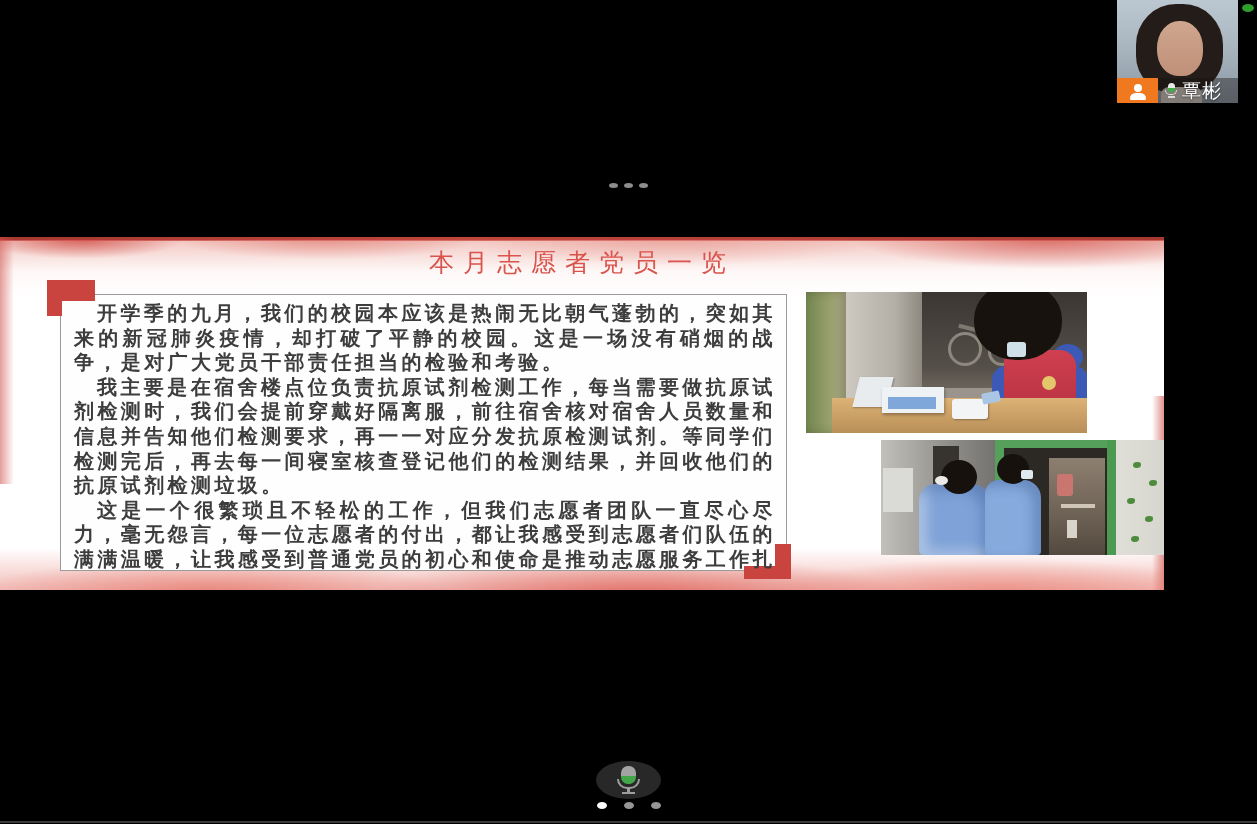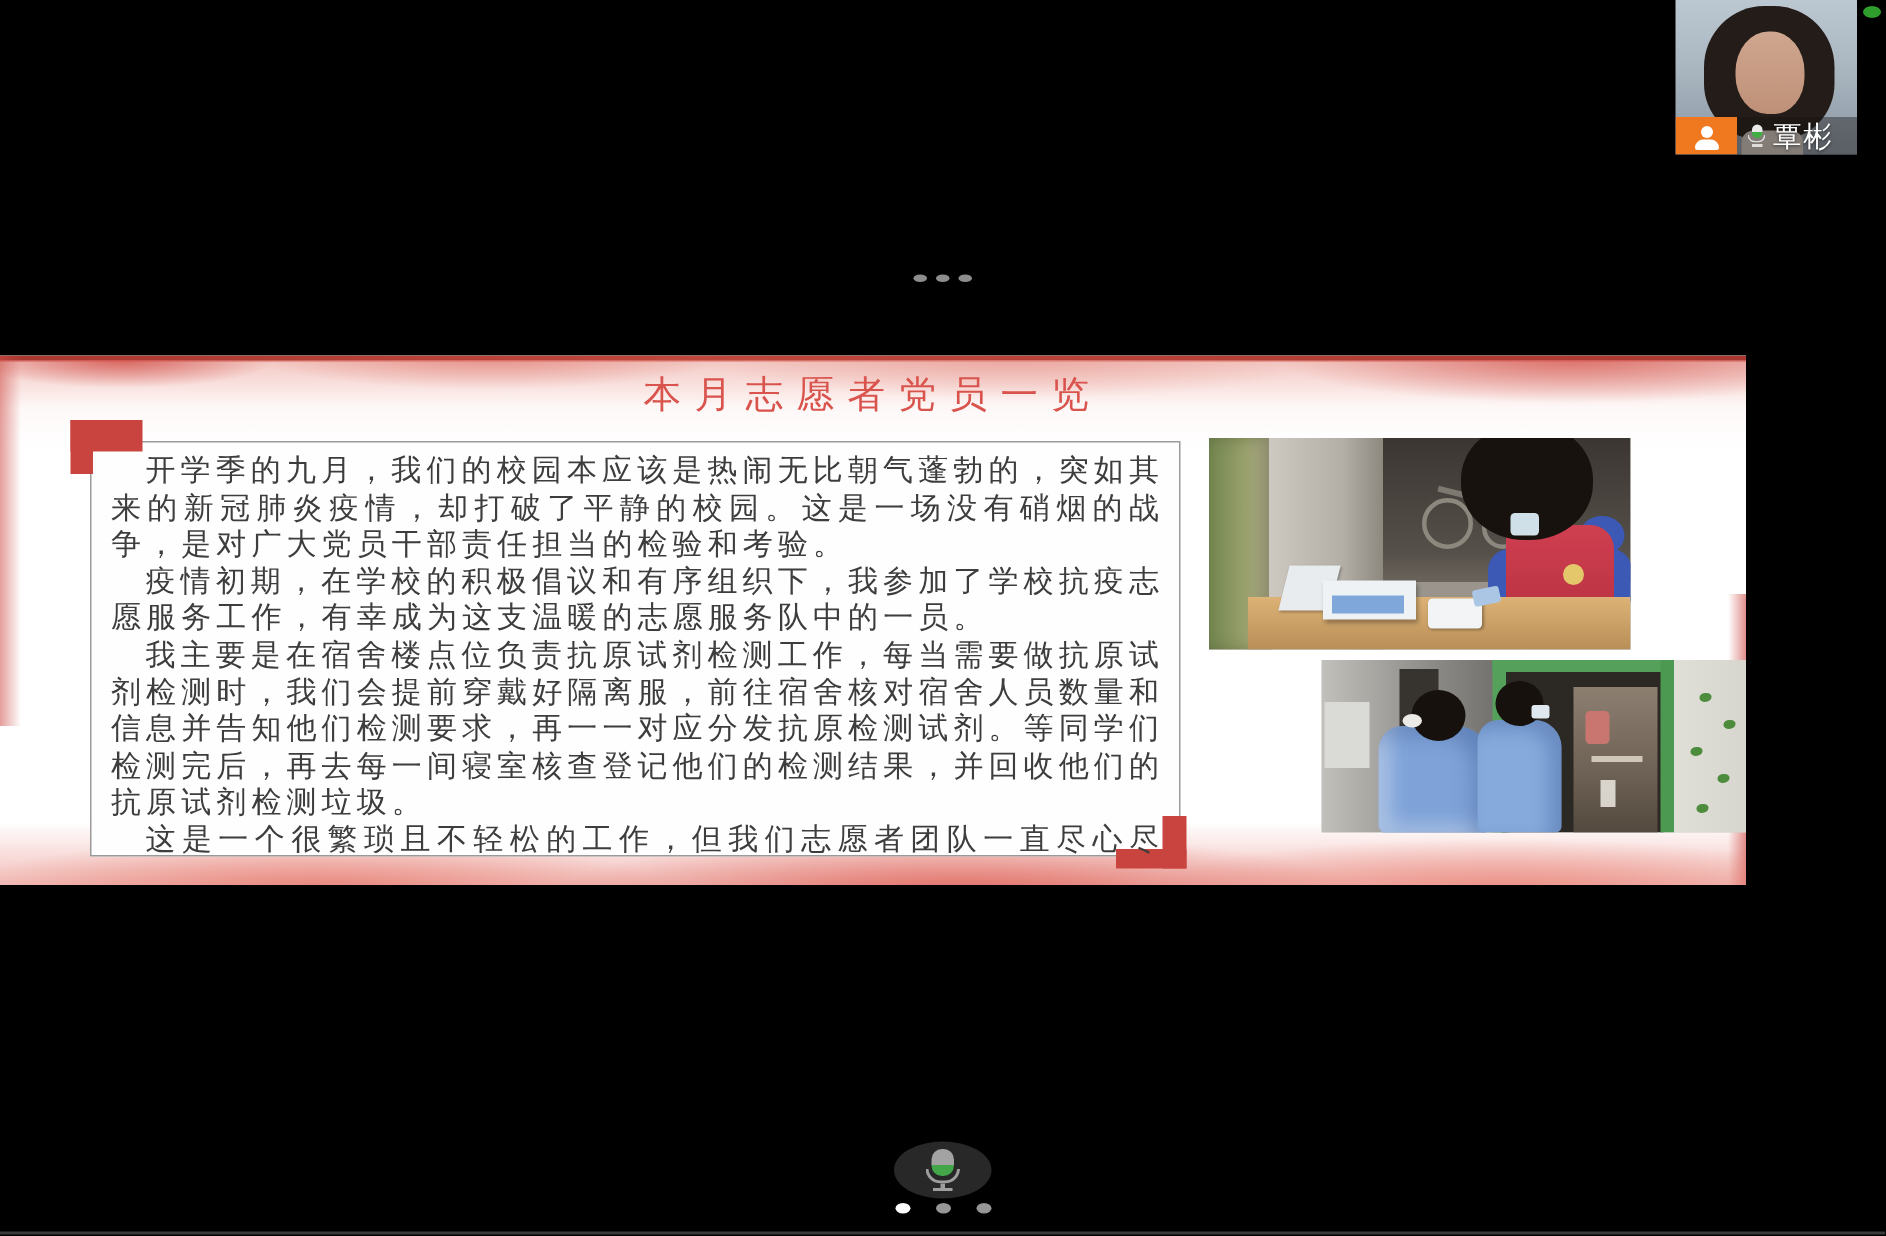--- a/index.html
+++ b/index.html
@@ -61,21 +61,21 @@
                  color:#d9544d; font-size:25px; letter-spacing:9px; font-weight:400; }
 
   .textbox { position:absolute; left:60px; top:57px; width:727px; height:277px;
              background:#fefefe; border:1px solid #9a9a9a; }
   .corner-tl-v { position:absolute; left:-14px; top:-15px; width:15px; height:36px; background:#c9443f; }
   .corner-tl-h { position:absolute; left:-14px; top:-15px; width:48px; height:21px; background:#c9443f; }
   .corner-br-v { position:absolute; right:-5px; bottom:-9px; width:16px; height:35px; background:#c9443f; }
   .corner-br-h { position:absolute; right:-5px; bottom:-9px; width:47px; height:13px; background:#c9443f; }
   .textbox-inner { position:absolute; inset:0; padding:6px 10px 4px 13px; overflow:hidden; }
   .textbox-inner p { font-size:20px; line-height:24.6px; letter-spacing:3.4px; color:#3d3d3d;
-                     text-align:justify; text-indent:1.15em; }
+                     text-align:justify; text-indent:1.15em;font-weight:bold; }
 
   
   .photo { position:absolute; overflow:hidden; }
   .photo1 { left:806px; top:55px; width:281px; height:141px; background:#9a948c; }
   .p1-green { position:absolute; left:0; top:0; width:42px; height:100%;
       background:linear-gradient(90deg,#72854f,#97a06b 55%,#b3ac8e);
       box-shadow:inset -6px 0 10px rgba(60,70,40,.35); }
   .p1-pillar { position:absolute; left:40px; top:0; width:76px; height:100%;
       background:linear-gradient(90deg,#cdc8c0,#b3aea6 65%,#8e897f); }
   .p1-garage { position:absolute; left:116px; top:0; width:165px; height:96px;
@@ -196,21 +196,20 @@
 
     <div class="slide-title">本月志愿者党员一览</div>
 
     <div class="textbox">
       <div class="corner-tl-v"></div>
       <div class="corner-tl-h"></div>
       <div class="corner-br-v"></div>
       <div class="corner-br-h"></div>
       <div class="textbox-inner">
         <p>开学季的九月，我们的校园本应该是热闹无比朝气蓬勃的，突如其来的新冠肺炎疫情，却打破了平静的校园。这是一场没有硝烟的战争，是对广大党员干部责任担当的检验和考验。</p>
-        <p>疫情初期，在学校的积极倡议和有序组织下，我参加了学校抗疫志愿服务工作，有幸成为这支温暖的志愿服务队中的一员。</p>
         <p>我主要是在宿舍楼点位负责抗原试剂检测工作，每当需要做抗原试剂检测时，我们会提前穿戴好隔离服，前往宿舍核对宿舍人员数量和信息并告知他们检测要求，再一一对应分发抗原检测试剂。等同学们检测完后，再去每一间寝室核查登记他们的检测结果，并回收他们的抗原试剂检测垃圾。</p>
         <p>这是一个很繁琐且不轻松的工作，但我们志愿者团队一直尽心尽力，毫无怨言，每一位志愿者的付出，都让我感受到志愿者们队伍的满满温暖，让我感受到普通党员的初心和使命是推动志愿服务工作扎实有序开展的磅礴力量和最深基石。我相信，只要我们一直齐心协力，一定能战胜疫情。</p>
       </div>
     </div>
 
     <div class="photo photo1" title="志愿者穿红马甲在宿舍楼下桌前分发抗原检测试剂">
       <div class="p1-green"></div>
       <div class="p1-pillar"></div>
       <div class="p1-garage"></div>
       <div class="p1-wheel w1"></div>

